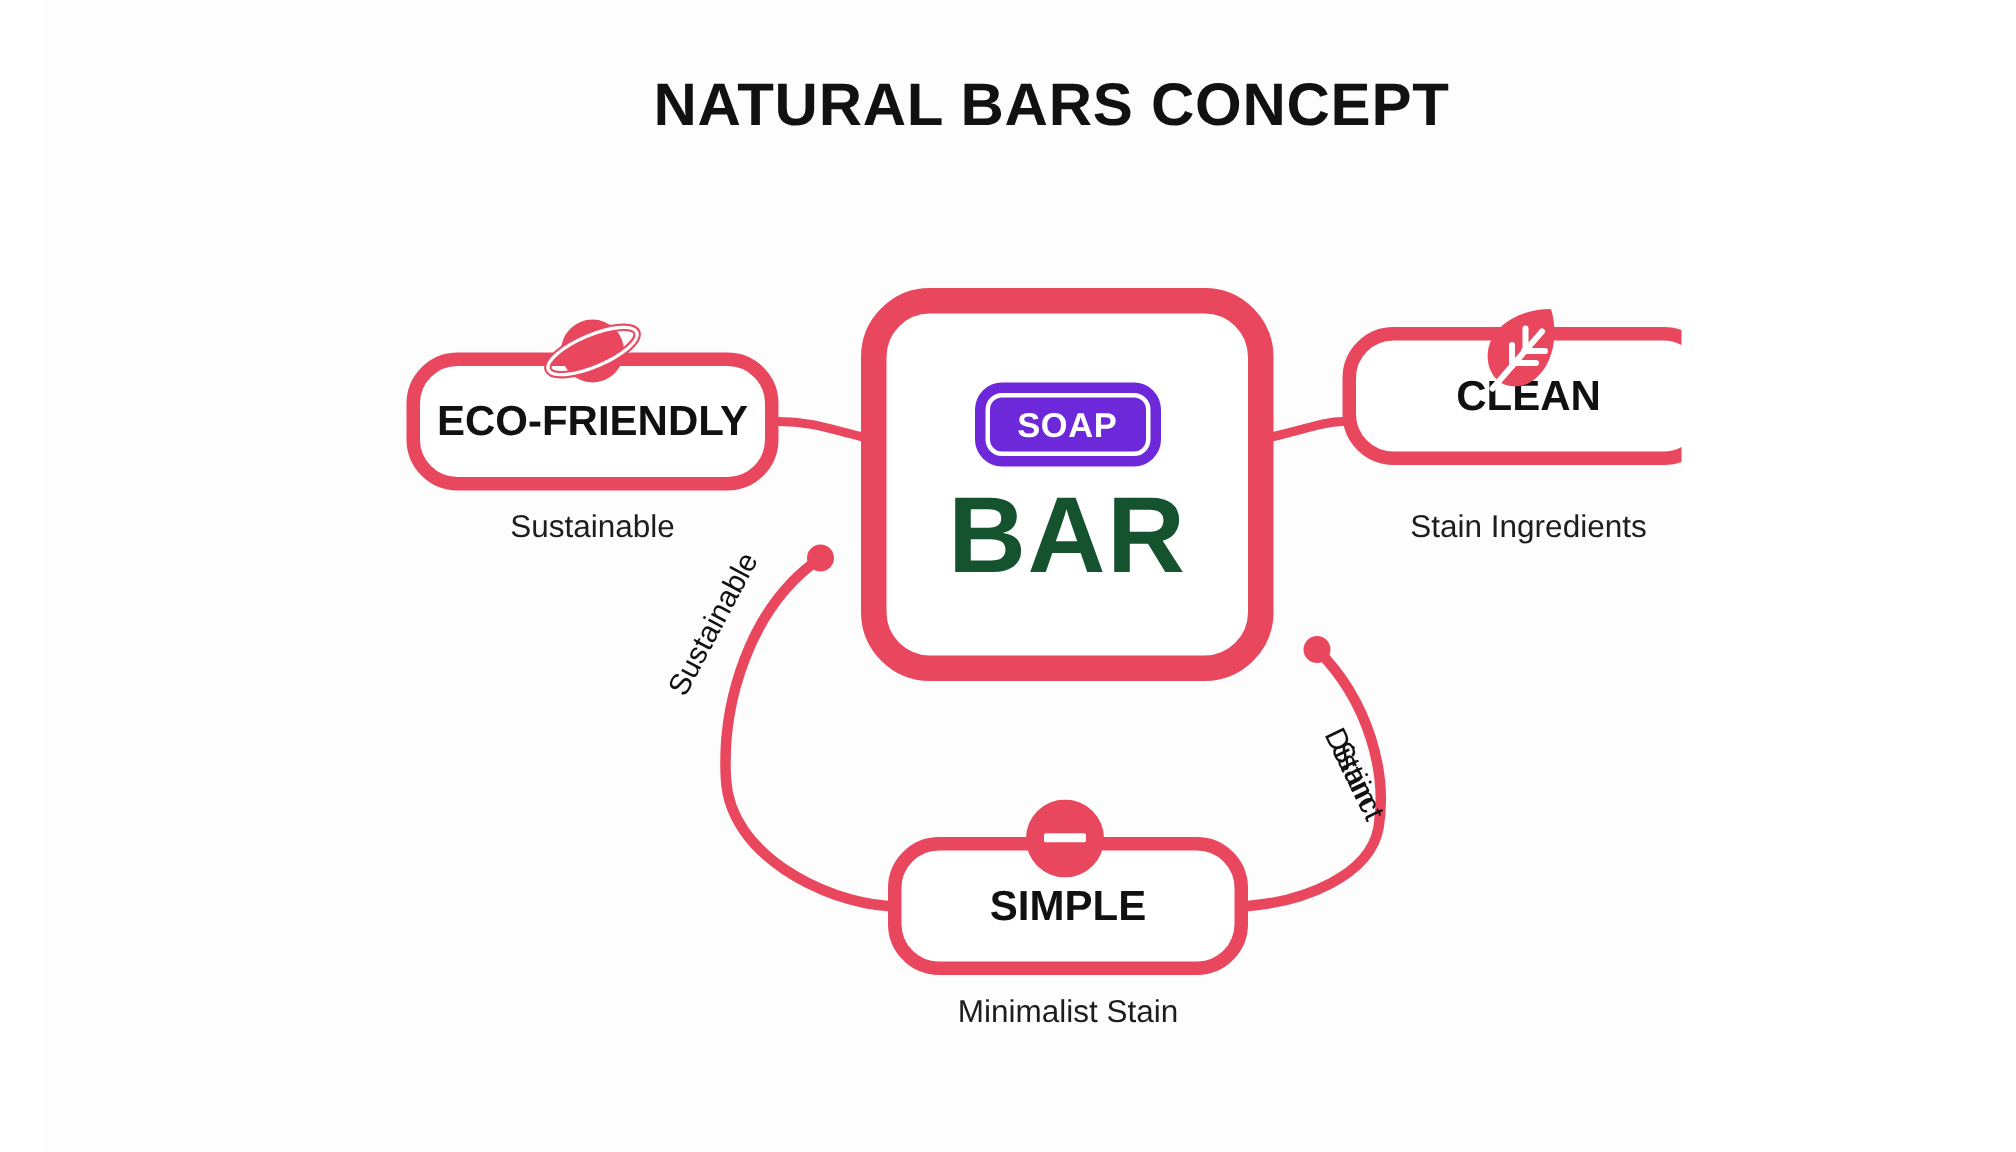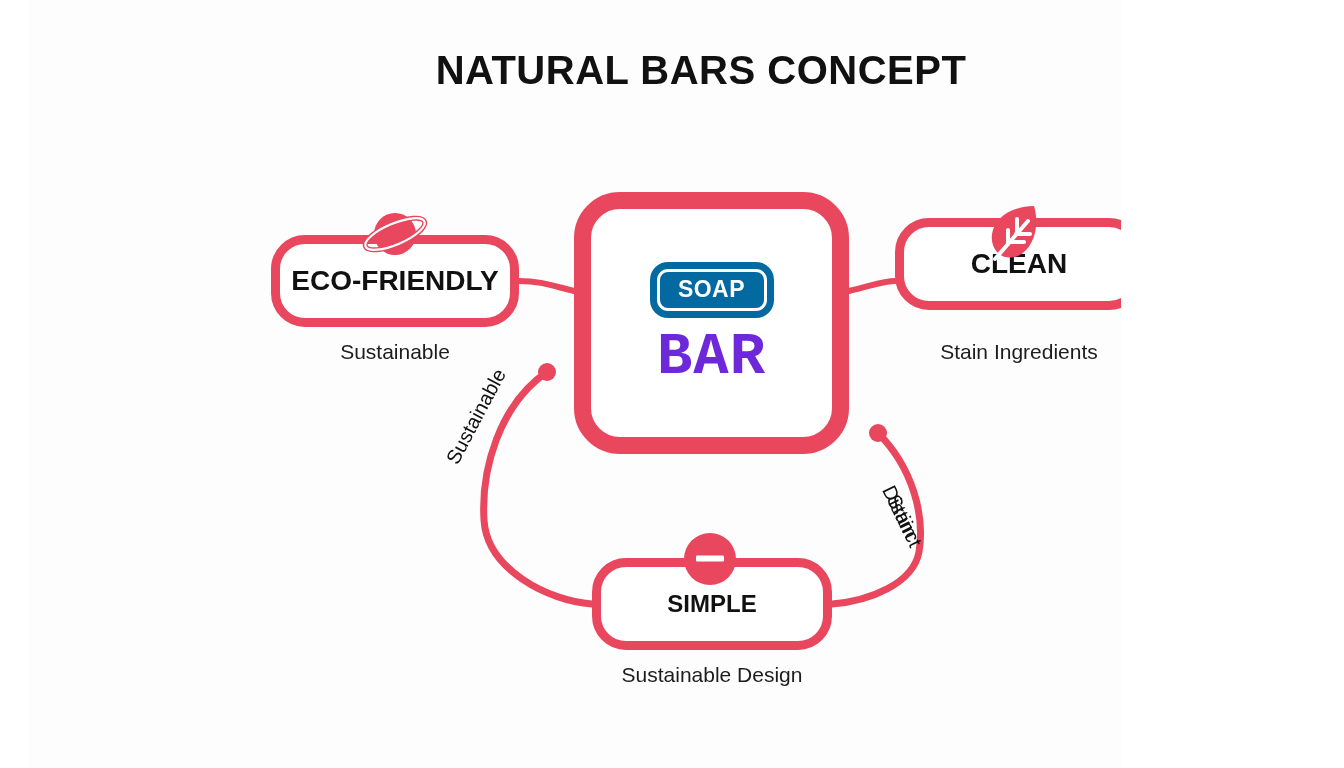--- a/index.html
+++ b/index.html
@@ -64,21 +64,21 @@
     width: 275px;
     height: 262px;
     border: 17px solid #e8475e;
     border-radius: 46px;
     flex-direction: column;
     z-index: 4;
   }
   #soap-badge {
     width: 124px;
     height: 56px;
-    background: #0369a1;
+    background: #6d28d9;
     border-radius: 18px;
     display: flex;
     align-items: center;
     justify-content: center;
     margin-top: 2px;
     margin-bottom: 6px;
   }
   #soap-badge-inner {
     width: 104px;
     height: 36px;
@@ -88,27 +88,26 @@
     align-items: center;
     justify-content: center;
   }
   #soap-text {
     color: #ffffff;
     font-size: 23px;
     font-weight: bold;
     letter-spacing: 0.4px;
   }
   #bar-text {
-    font-size: 59px;
-    font-weight: bold;
-    color: #6d28d9;
+    font-size: 72px;
+    font-weight: bold;
+    color: #14532d;
     letter-spacing: 1px;
     line-height: 1;
     margin-top: 4px;
-    font-family: Liberation Mono, monospace;
   }
 
   
   .pill {
     border: 9px solid #e8475e;
     border-radius: 34px;
     z-index: 3;
   }
   #node-left {
     left: 242px;
@@ -123,21 +122,21 @@
     height: 92px;
   }
   #node-bottom {
     left: 563px;
     top: 558px;
     width: 240px;
     height: 92px;
   }
   #node-left .node-label,
   #node-right .node-label { font-size: 28px; }
-  #node-bottom .node-label { font-size: 24px; }
+  #node-bottom .node-label { font-size: 28px; }
 
   
   .caption {
     position: absolute;
     text-align: center;
     font-size: 21px;
     color: #1d1d1d;
     white-space: nowrap;
     z-index: 3;
   }
@@ -220,21 +219,21 @@
   <div id="caption-left" class="caption">Sustainable</div>
 
   <div id="node-right" class="node pill">
     <span class="node-label">CLEAN</span>
   </div>
   <div id="caption-right" class="caption">Stain Ingredients</div>
 
   <div id="node-bottom" class="node pill">
     <span class="node-label">SIMPLE</span>
   </div>
-  <div id="caption-bottom" class="caption">Sustainable Design</div>
+  <div id="caption-bottom" class="caption">Minimalist Stain</div>
 
   <svg id="icon-planet" class="node-icon" viewBox="0 0 66 60">
     <circle cx="33" cy="31" r="21" fill="#e8475e"></circle>
     <ellipse cx="33" cy="31" rx="32" ry="10.5" fill="none" stroke="#e8475e" stroke-width="5" transform="rotate(-23 33 31)"></ellipse>
     <ellipse cx="33" cy="31" rx="32" ry="10.5" fill="none" stroke="#fdfdfd" stroke-width="2.2" transform="rotate(-23 33 31)"></ellipse>
     <circle cx="33" cy="31" r="21" fill="#e8475e" clip-path="polygon(0 0, 100% 0, 100% 42%, 0 42%)" opacity="0"></circle>
     <path d="M 14 22 A 21 21 0 0 1 52 22 L 52 22 A 21 21 0 0 0 14 22 Z" fill="#e8475e"></path>
   </svg>
 
   <svg id="icon-leaf" class="node-icon" viewBox="0 0 60 66">

